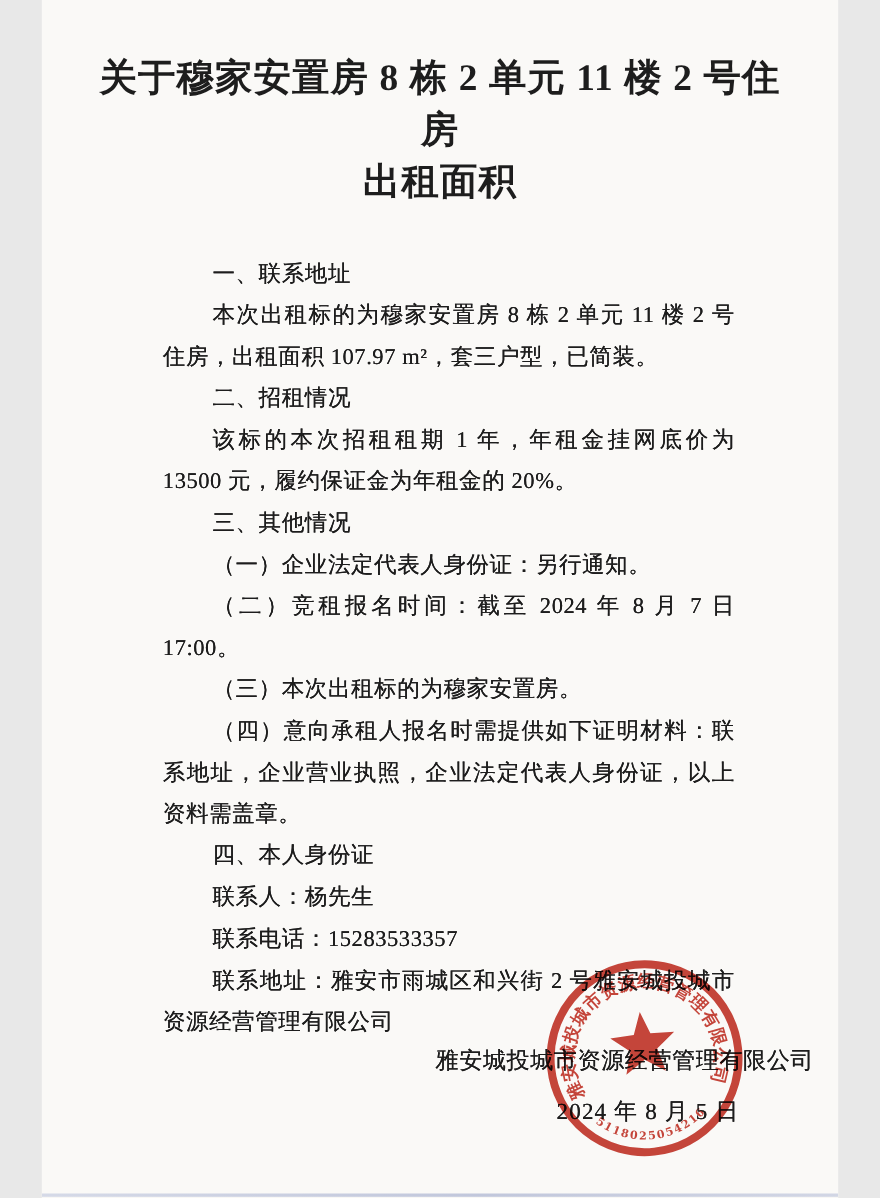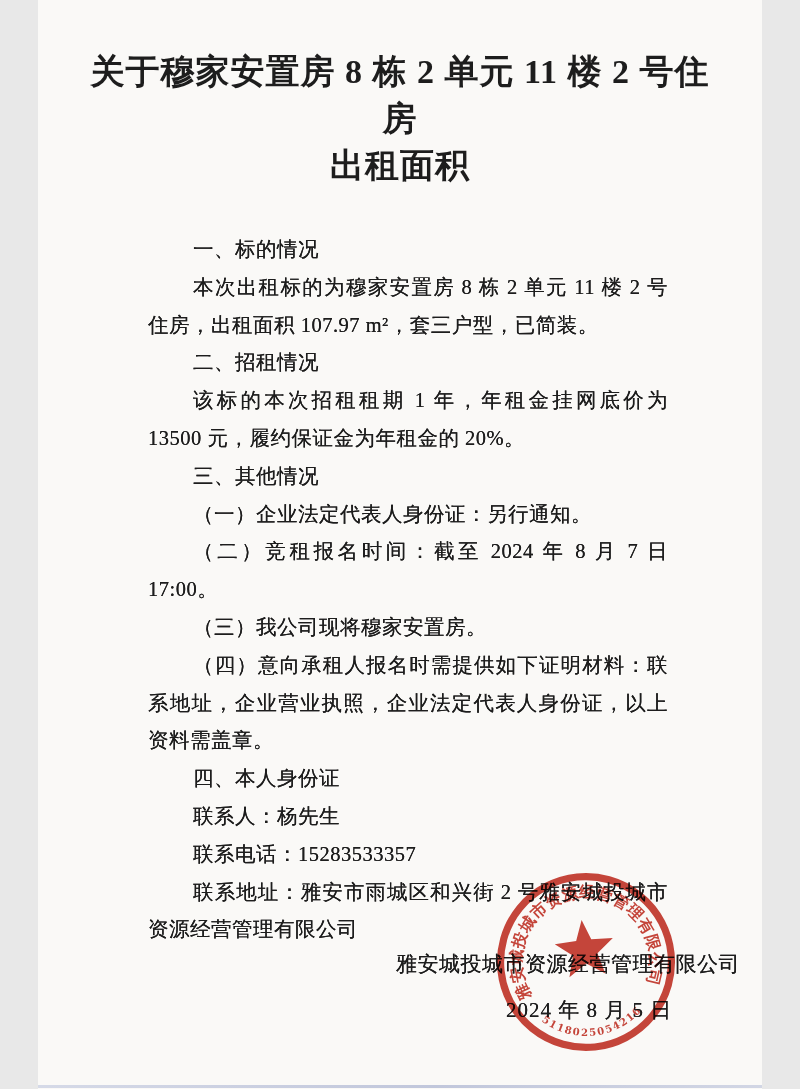--- a/index.html
+++ b/index.html
@@ -84,28 +84,28 @@
 <body>
 
 <div class="page">
 
   <h1 class="title">
     <span class="title-line">关于穆家安置房 8 栋 2 单元 11 楼 2 号住房</span>
     <span class="title-line">出租面积</span>
   </h1>
 
   <div class="doc-body">
-    <p>一、标的情况</p>
+    <p>一、联系地址</p>
     <p>本次出租标的为穆家安置房 8 栋 2 单元 11 楼 2 号住房，出租面积 107.97 m²，套三户型，已简装。</p>
     <p>二、招租情况</p>
     <p>该标的本次招租租期 1 年，年租金挂网底价为 13500 元，履约保证金为年租金的 20%。</p>
     <p>三、其他情况</p>
     <p>（一）企业法定代表人身份证：另行通知。</p>
     <p>（二）竞租报名时间：截至 2024 年 8 月 7 日 17:00。</p>
-    <p>（三）我公司现将穆家安置房。</p>
+    <p>（三）本次出租标的为穆家安置房。</p>
     <p>（四）意向承租人报名时需提供如下证明材料：联系地址，企业营业执照，企业法定代表人身份证，以上资料需盖章。</p>
     <p>四、本人身份证</p>
     <p>联系人：杨先生</p>
     <p>联系电话：15283533357</p>
     <p>联系地址：雅安市雨城区和兴街 2 号雅安城投城市资源经营管理有限公司</p>
   </div>
 
   <div class="signature">
     <div class="sig-company">雅安城投城市资源经营管理有限公司</div>
     <div class="sig-date">2024 年 8 月 5 日</div>

